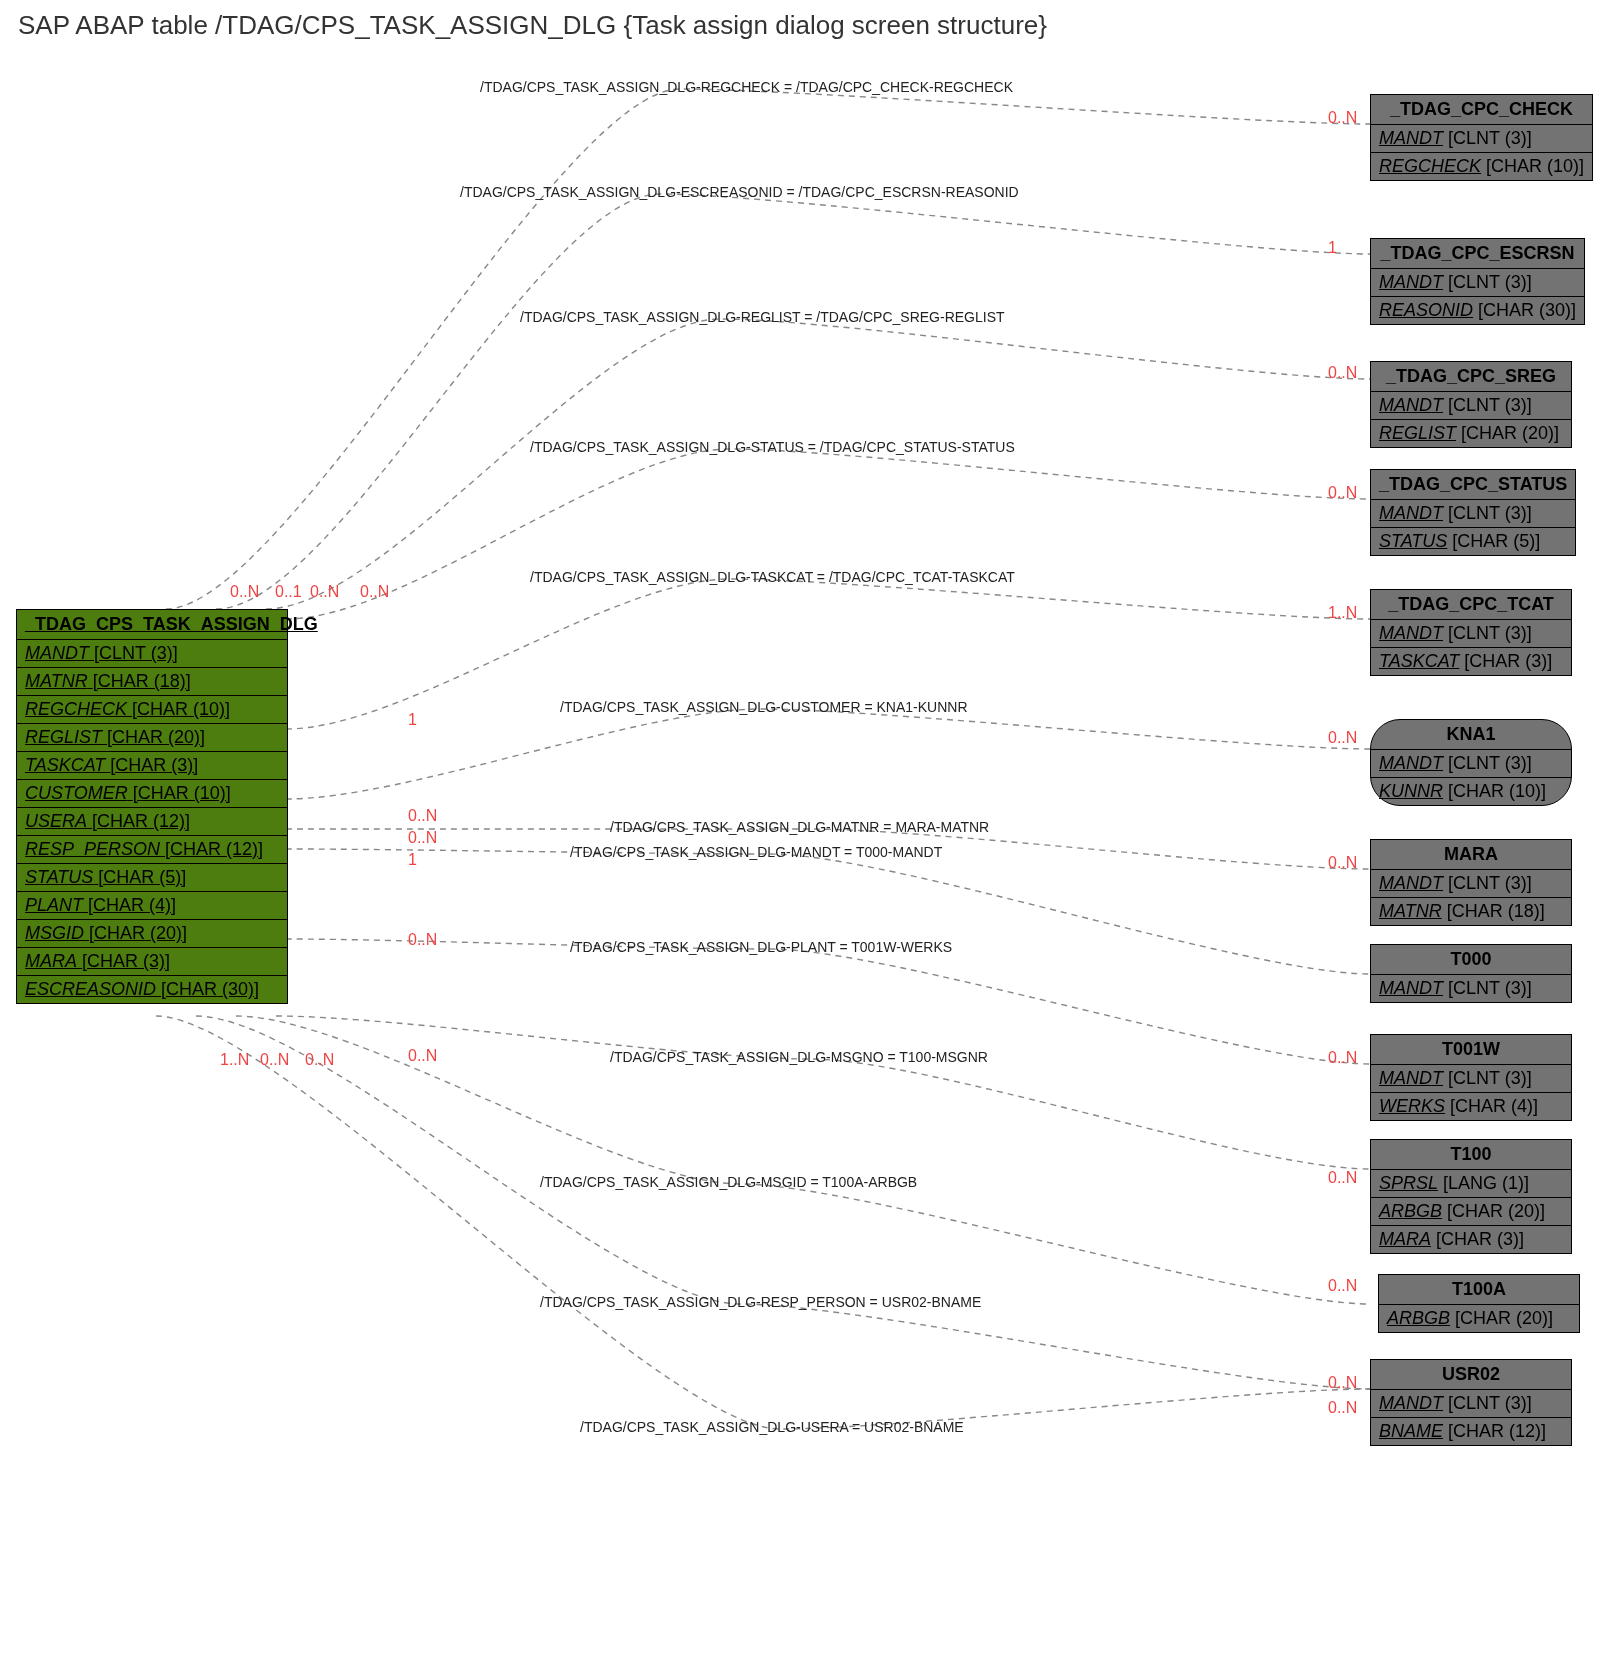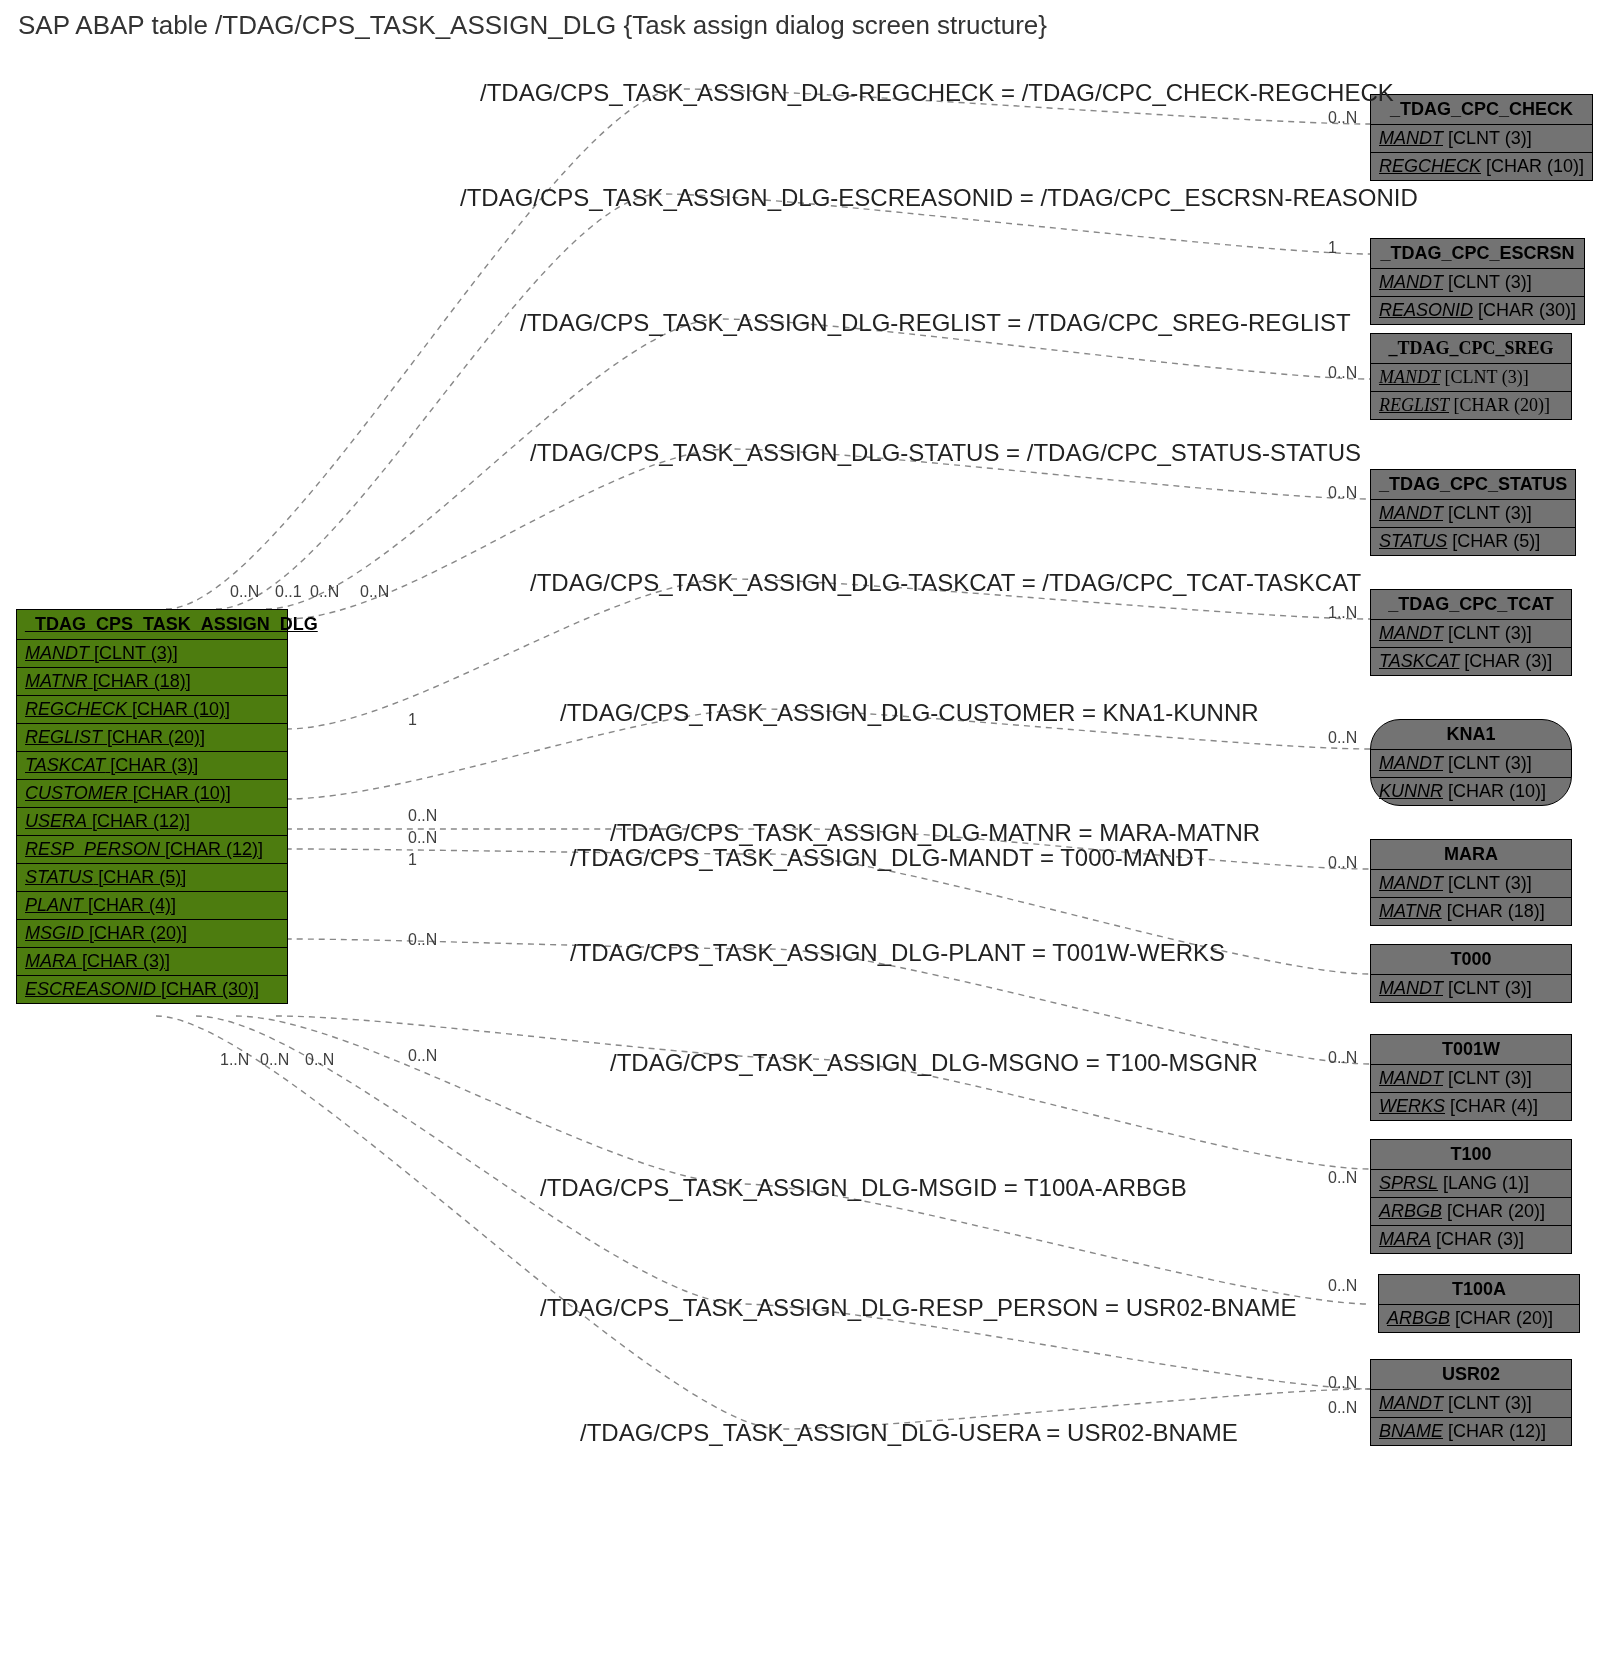--- a/index.html
+++ b/index.html
@@ -46,28 +46,28 @@
     border-bottom: none;
   }
   .entity.main { background: #4d7c0f; width: 270px; text-decoration: underline; }
   .entity.rel  { background: #737373; }
   .fld { font-style: italic; }
   .typ { font-style: normal; }
   .key { text-decoration: underline; }
 
   .lbl {
     position: absolute;
-    font-size: 24px;
+    font-size: 14px;
     color: #222;
     white-space: nowrap;
   }
   .card {
     position: absolute;
     font-size: 16px;
-    color: #404040;
+    color: #ef4444;
     white-space: nowrap;
   }
 </style>
 </head>
 <body>
 
 <div class="title">SAP ABAP table /TDAG/CPS_TASK_ASSIGN_DLG {Task assign dialog screen structure}</div>
 
 <div class="canvas">
   <svg class="lines">
@@ -106,21 +106,21 @@
 <div class="entity rel" style="left: 1360px; top: 45px; min-width: 200px;">
       <div class="hdr">_TDAG_CPC_CHECK</div>
       <div class="row"><span class="fld key">MANDT</span> <span class="typ">[CLNT (3)]</span></div>
       <div class="row"><span class="fld key">REGCHECK</span> <span class="typ">[CHAR (10)]</span></div>
     </div>
     <div class="entity rel" style="left: 1360px; top: 175px; min-width: 200px; margin-top: 14px;">
       <div class="hdr">_TDAG_CPC_ESCRSN</div>
       <div class="row"><span class="fld key">MANDT</span> <span class="typ">[CLNT (3)]</span></div>
       <div class="row"><span class="fld key">REASONID</span> <span class="typ">[CHAR (30)]</span></div>
     </div>
-    <div class="entity rel" style="left: 1360px; top: 284px; min-width: 200px; font-family: Liberation Serif, serif;">
+    <div class="entity rel" style="left: 1360px; top: 312px; min-width: 200px;">
       <div class="hdr">_TDAG_CPC_SREG</div>
       <div class="row"><span class="fld key">MANDT</span> <span class="typ">[CLNT (3)]</span></div>
       <div class="row"><span class="fld key">REGLIST</span> <span class="typ">[CHAR (20)]</span></div>
     </div>
     <div class="entity rel" style="left: 1360px; top: 420px; min-width: 200px;">
       <div class="hdr">_TDAG_CPC_STATUS</div>
       <div class="row"><span class="fld key">MANDT</span> <span class="typ">[CLNT (3)]</span></div>
       <div class="row"><span class="fld key">STATUS</span> <span class="typ">[CHAR (5)]</span></div>
     </div>
     <div class="entity rel" style="left: 1360px; top: 540px; min-width: 200px;">

